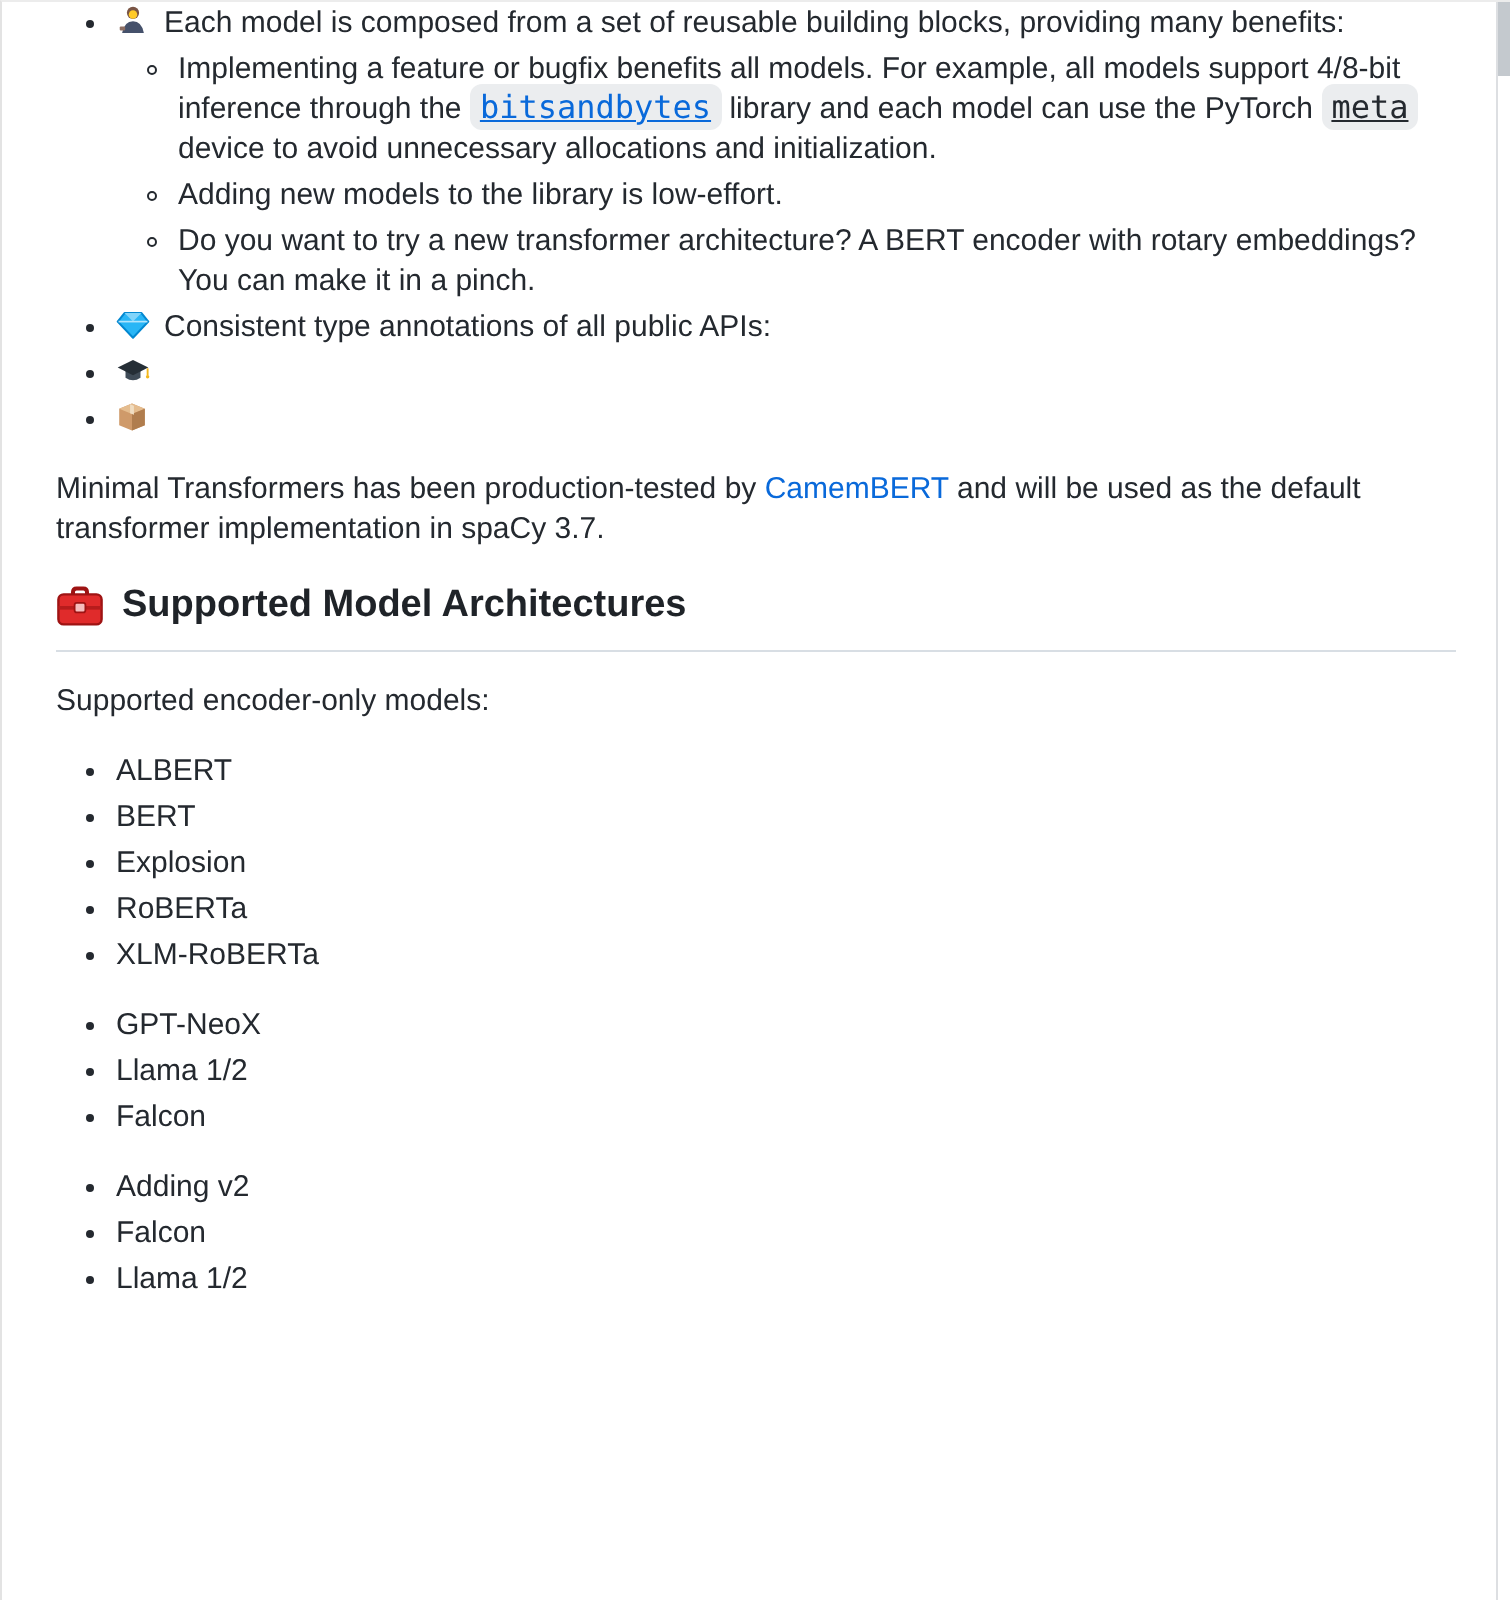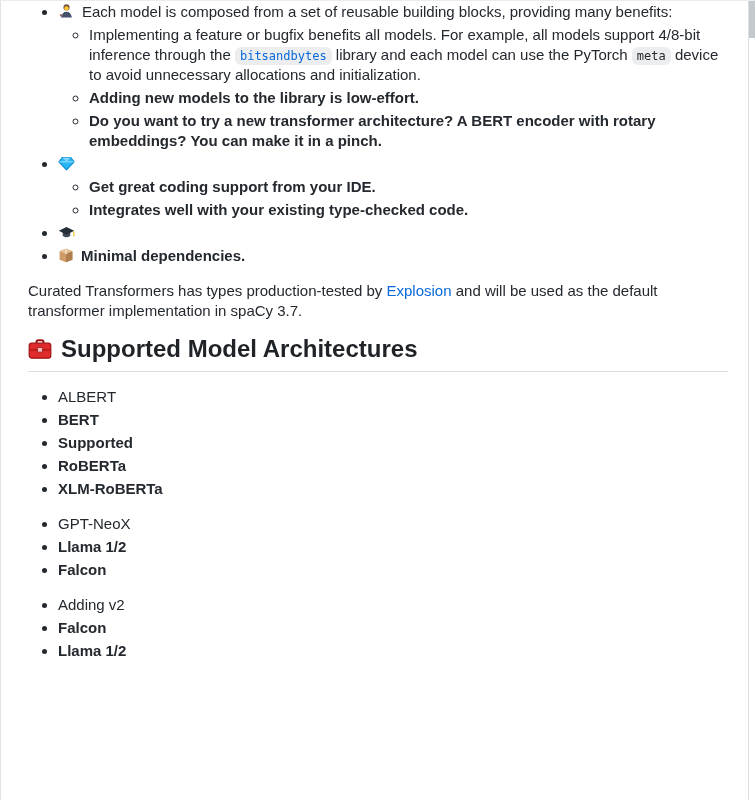--- a/index.html
+++ b/index.html
@@ -15,43 +15,44 @@
     border-top: 1px solid #ececec;
     border-left: 1px solid #e3e3e3;
     position: relative;
   }
   .content { padding: 1px 27px 0 27px; }
 
   ul { margin: 0 0 15px 0; padding-left: 30px; }
   ul.top-list { list-style: disc; }
   ul.nested { list-style: circle; margin: 3px 0 0 0; padding-left: 31px; }
   li { margin-top: 0; }
-  li + li { margin-top: 3px; font-weight: bold; }
+  li + li { margin-top: 3px; }
   ul.model-list { list-style: disc; }
 
   p { margin: 0 0 15px 0; }
 
   a { color: #0969da; text-decoration: none; cursor: pointer; }
 
   code {
     font-family: "DejaVu Sans Mono", "Liberation Mono", monospace;
-    font-size: 12px;
+    font-size: 16px;
     line-height: 1;
     background: rgba(175,184,193,0.25);
     padding: 2px 5px;
     border-radius: 6px;
     color: #24292f;
+    text-decoration: underline;
   }
   a.code-link code { color: #0969da; }
 
   h2 {
     display: flex;
     align-items: center;
     gap: 9px;
-    font-size: 24px;
+    font-size: 19px;
     line-height: 26px;
     font-weight: 700;
     color: #1f2328;
     margin: 12px 0 15px 0;
     padding-bottom: 9px;
     border-bottom: 1px solid #d8dee4;
   }
 
   .emoji { display: inline-block; vertical-align: -3px; margin-right: 7px; }
   .emoji svg { display: block; }
@@ -85,62 +86,59 @@
         <li><span>Implementing a feature or bugfix benefits all models. For example, all models support 4/8-bit inference through the </span><a class="code-link"><code>bitsandbytes</code></a><span> library and each model can use the PyTorch </span><code>meta</code><span> device to avoid unnecessary allocations and initialization.</span></li>
         <li>Adding new models to the library is low-effort.</li>
         <li>Do you want to try a new transformer architecture? A BERT encoder with rotary embeddings? You can make it in a pinch.</li>
       </ul>
     </li>
     <li>
       <span class="emoji"><svg width="17" height="17" viewBox="0 0 20 20">
         <polygon points="5,3 15,3 19,8 10,17.5 1,8" fill="#29b6f6" stroke="#0288d1" stroke-width="1.2" stroke-linejoin="round"></polygon>
         <polygon points="5,3 10,8 15,3" fill="#81d4fa"></polygon>
         <line x1="1.5" y1="8" x2="18.5" y2="8" stroke="#b3e5fc" stroke-width="1"></line>
-      </svg></span>
-      <ul class="nested">
-        <li>Get great coding support from your IDE.</li>
-        <li>Integrates well with your existing type-checked code.</li>
-      </ul>
+      </svg></span><span>Consistent type annotations of all public APIs:</span>
     </li>
     <li>
       <span class="emoji"><svg width="17" height="17" viewBox="0 0 20 20">
         <path d="M5.6 10 v4 q4.4 3 8.8 0 v-4 z" fill="#3f4b57"></path>
         <polygon points="10,3.5 19,8 10,12.5 1,8" fill="#252e36"></polygon>
         <line x1="18.6" y1="8.4" x2="18.6" y2="12.6" stroke="#f3b71c" stroke-width="1.1"></line>
         <circle cx="18.6" cy="13.4" r="1" fill="#f3b71c"></circle>
       </svg></span>
     </li>
     <li>
       <span class="emoji"><svg width="16" height="17" viewBox="0 0 20 20">
         <polygon points="10,1.5 18,4.8 18,15.2 10,18.5 2,15.2 2,4.8" fill="#cf9a6a"></polygon>
         <polygon points="10,1.5 18,4.8 10,8.1 2,4.8" fill="#e5bd8f"></polygon>
         <polygon points="10,8.1 10,18.5 18,15.2 18,4.8" fill="#b07d4e"></polygon>
         <polygon points="8.8,2 11.2,3 11.2,8.6 8.8,7.6" fill="#f0ddc2"></polygon>
-      </svg></span><span>Minimal dependencies.</span>
+      </svg></span>
     </li>
   </ul>
 
-  <p><span>Curated Transformers has types production-tested by </span><a>Explosion</a><span> and will be used as the default transformer implementation in spaCy 3.7.</span></p>
+  <p><span>Minimal Transformers has been production-tested by </span><a>CamemBERT</a><span> and will be used as the default transformer implementation in spaCy 3.7.</span></p>
 
   <h2>
     <span class="emoji">
         <svg width="24" height="22" viewBox="0 0 24 22">
       <path d="M8.5 5.5 V4 Q8.5 2.2 10.3 2.2 h3.4 Q15.5 2.2 15.5 4 V5.5" fill="none" stroke="#9e1313" stroke-width="2"></path>
       <rect x="1.2" y="5.2" width="21.6" height="15" rx="2.6" fill="#e02b2b" stroke="#9e1313" stroke-width="1.2"></rect>
       <rect x="1.2" y="11" width="21.6" height="1.8" fill="#b71c1c"></rect>
       <rect x="9.3" y="9.4" width="5.4" height="4.8" rx="1.1" fill="#f6bdbd" stroke="#9e1313" stroke-width="0.9"></rect>
     </svg>
       </span>
       <span>Supported Model Architectures</span>
   </h2>
 
+  <p>Supported encoder-only models:</p>
   <ul class="model-list">
     <li>ALBERT</li>
     <li>BERT</li>
-    <li>Supported</li>
+    <li>Explosion</li>
     <li>RoBERTa</li>
     <li>XLM-RoBERTa</li>
   </ul>
 
   <ul class="model-list">
     <li>GPT-NeoX</li>
     <li>Llama 1/2</li>
     <li>Falcon</li>
   </ul>
 

